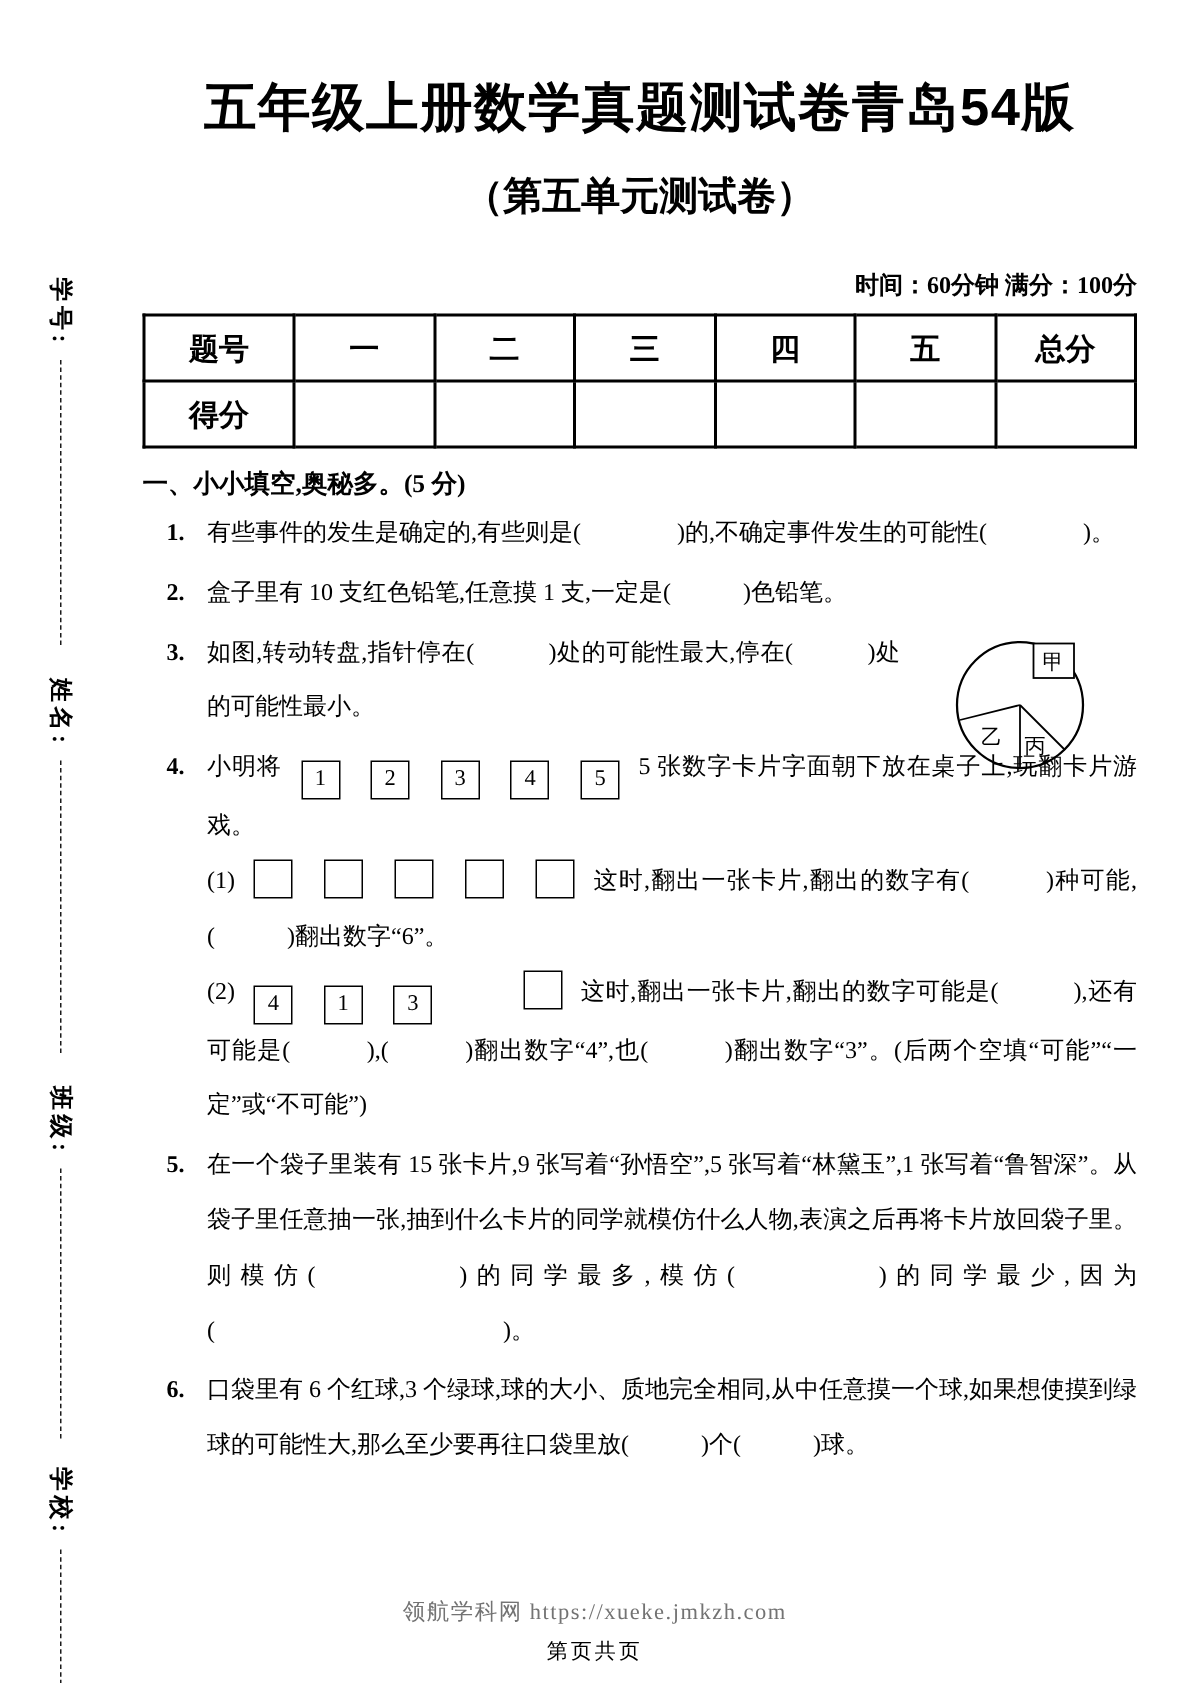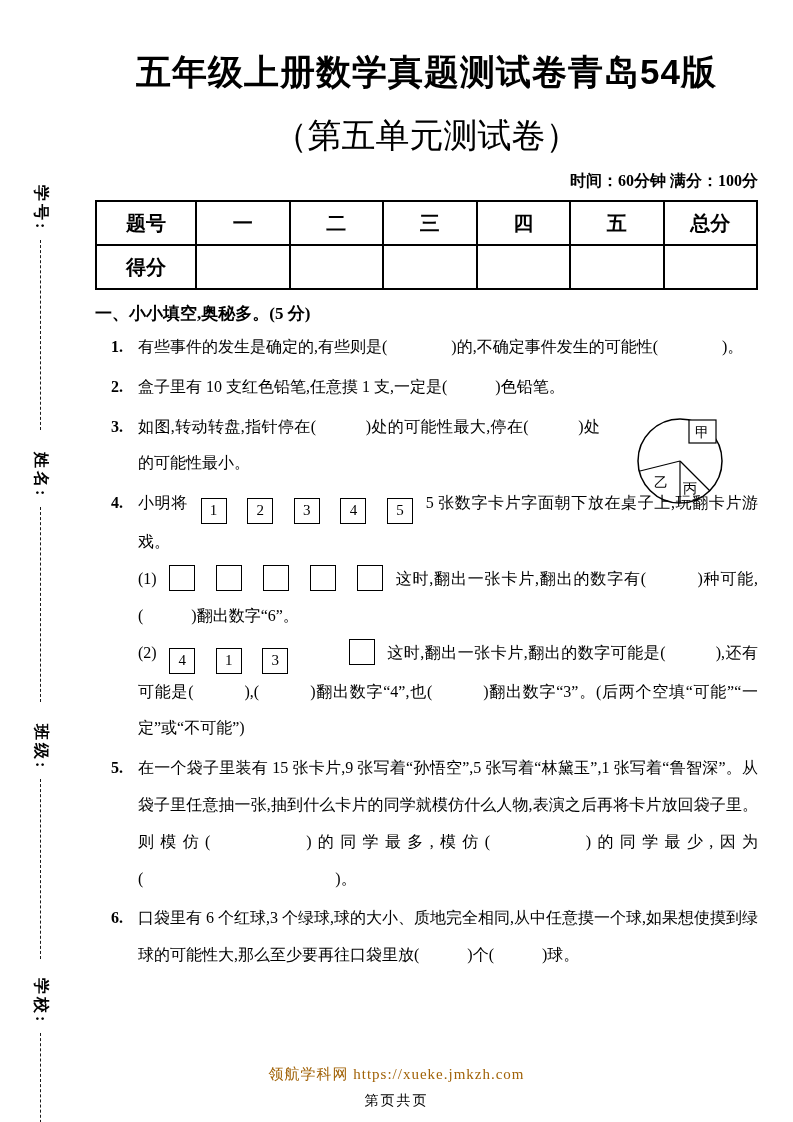--- a/index.html
+++ b/index.html
@@ -18,24 +18,24 @@
   }
   .vdash { width:0; border-left:1.5px dashed #1a1a1a; margin-top:9px; }
 
   
   .content { position:absolute; left:95px; top:22px; width:663px; }
   .title {
     font-family:"Liberation Sans", sans-serif; font-weight:900;
     font-size:35px; line-height:1.2; text-align:center; letter-spacing:1px;margin-top:29px;
   }
   .subtitle {
-    font-family:"Liberation Sans", sans-serif; font-weight:400;
-    font-size:34px; text-align:center; margin-top:20px;
-  }
-  .exam-info { text-align:right; font-size:16px; font-weight:600; margin-top:12px; }
+    font-family:"Liberation Sans", sans-serif; font-weight:700;
+    font-size:26px; text-align:center; margin-top:20px;
+  }
+  .exam-info { text-align:right; font-size:16px; font-weight:600; margin-top:32px; }
 
   table.score-table { border-collapse:collapse; width:100%; margin-top:8px; table-layout:fixed; }
   table.score-table td {
     border:2px solid #000; height:44px; text-align:center;
     font-size:20px; font-weight:bold; font-family:Liberation Serif, serif;
   }
   col.c-label { width:100px; }
 
   .section-heading { font-size:17px; font-weight:bold; margin-top:12px; }
 
@@ -52,21 +52,21 @@
     line-height:23px; text-align:center; margin:0 8px; vertical-align:-7px;
     font-size:15px; background:#fff;
   }
   .card.wide-gap { margin-left:48px; }
 
   .spinner { position:absolute; right:4px; top:80px; }
   .spinner text { font-size:14px; font-family:"Liberation Serif", serif; }
 
   
   .footer { position:absolute; left:0; right:0; bottom:12px; text-align:center; }
-  .watermark { font-size:15px; color:#a16207; letter-spacing:1px; }
+  .watermark { font-size:15px; color:#737373; letter-spacing:1px; }
   .page-info { font-size:14px; color:#000; margin-top:8px; letter-spacing:2px;font-family:Liberation Mono, monospace; }
 </style>
 </head>
 <body>
 
 <div class="page">
 
   <div class="margin-field" style="top:185px;">
     <span class="vlabel">学号:</span>
     <div class="vdash" style="height:190px;"></div>

